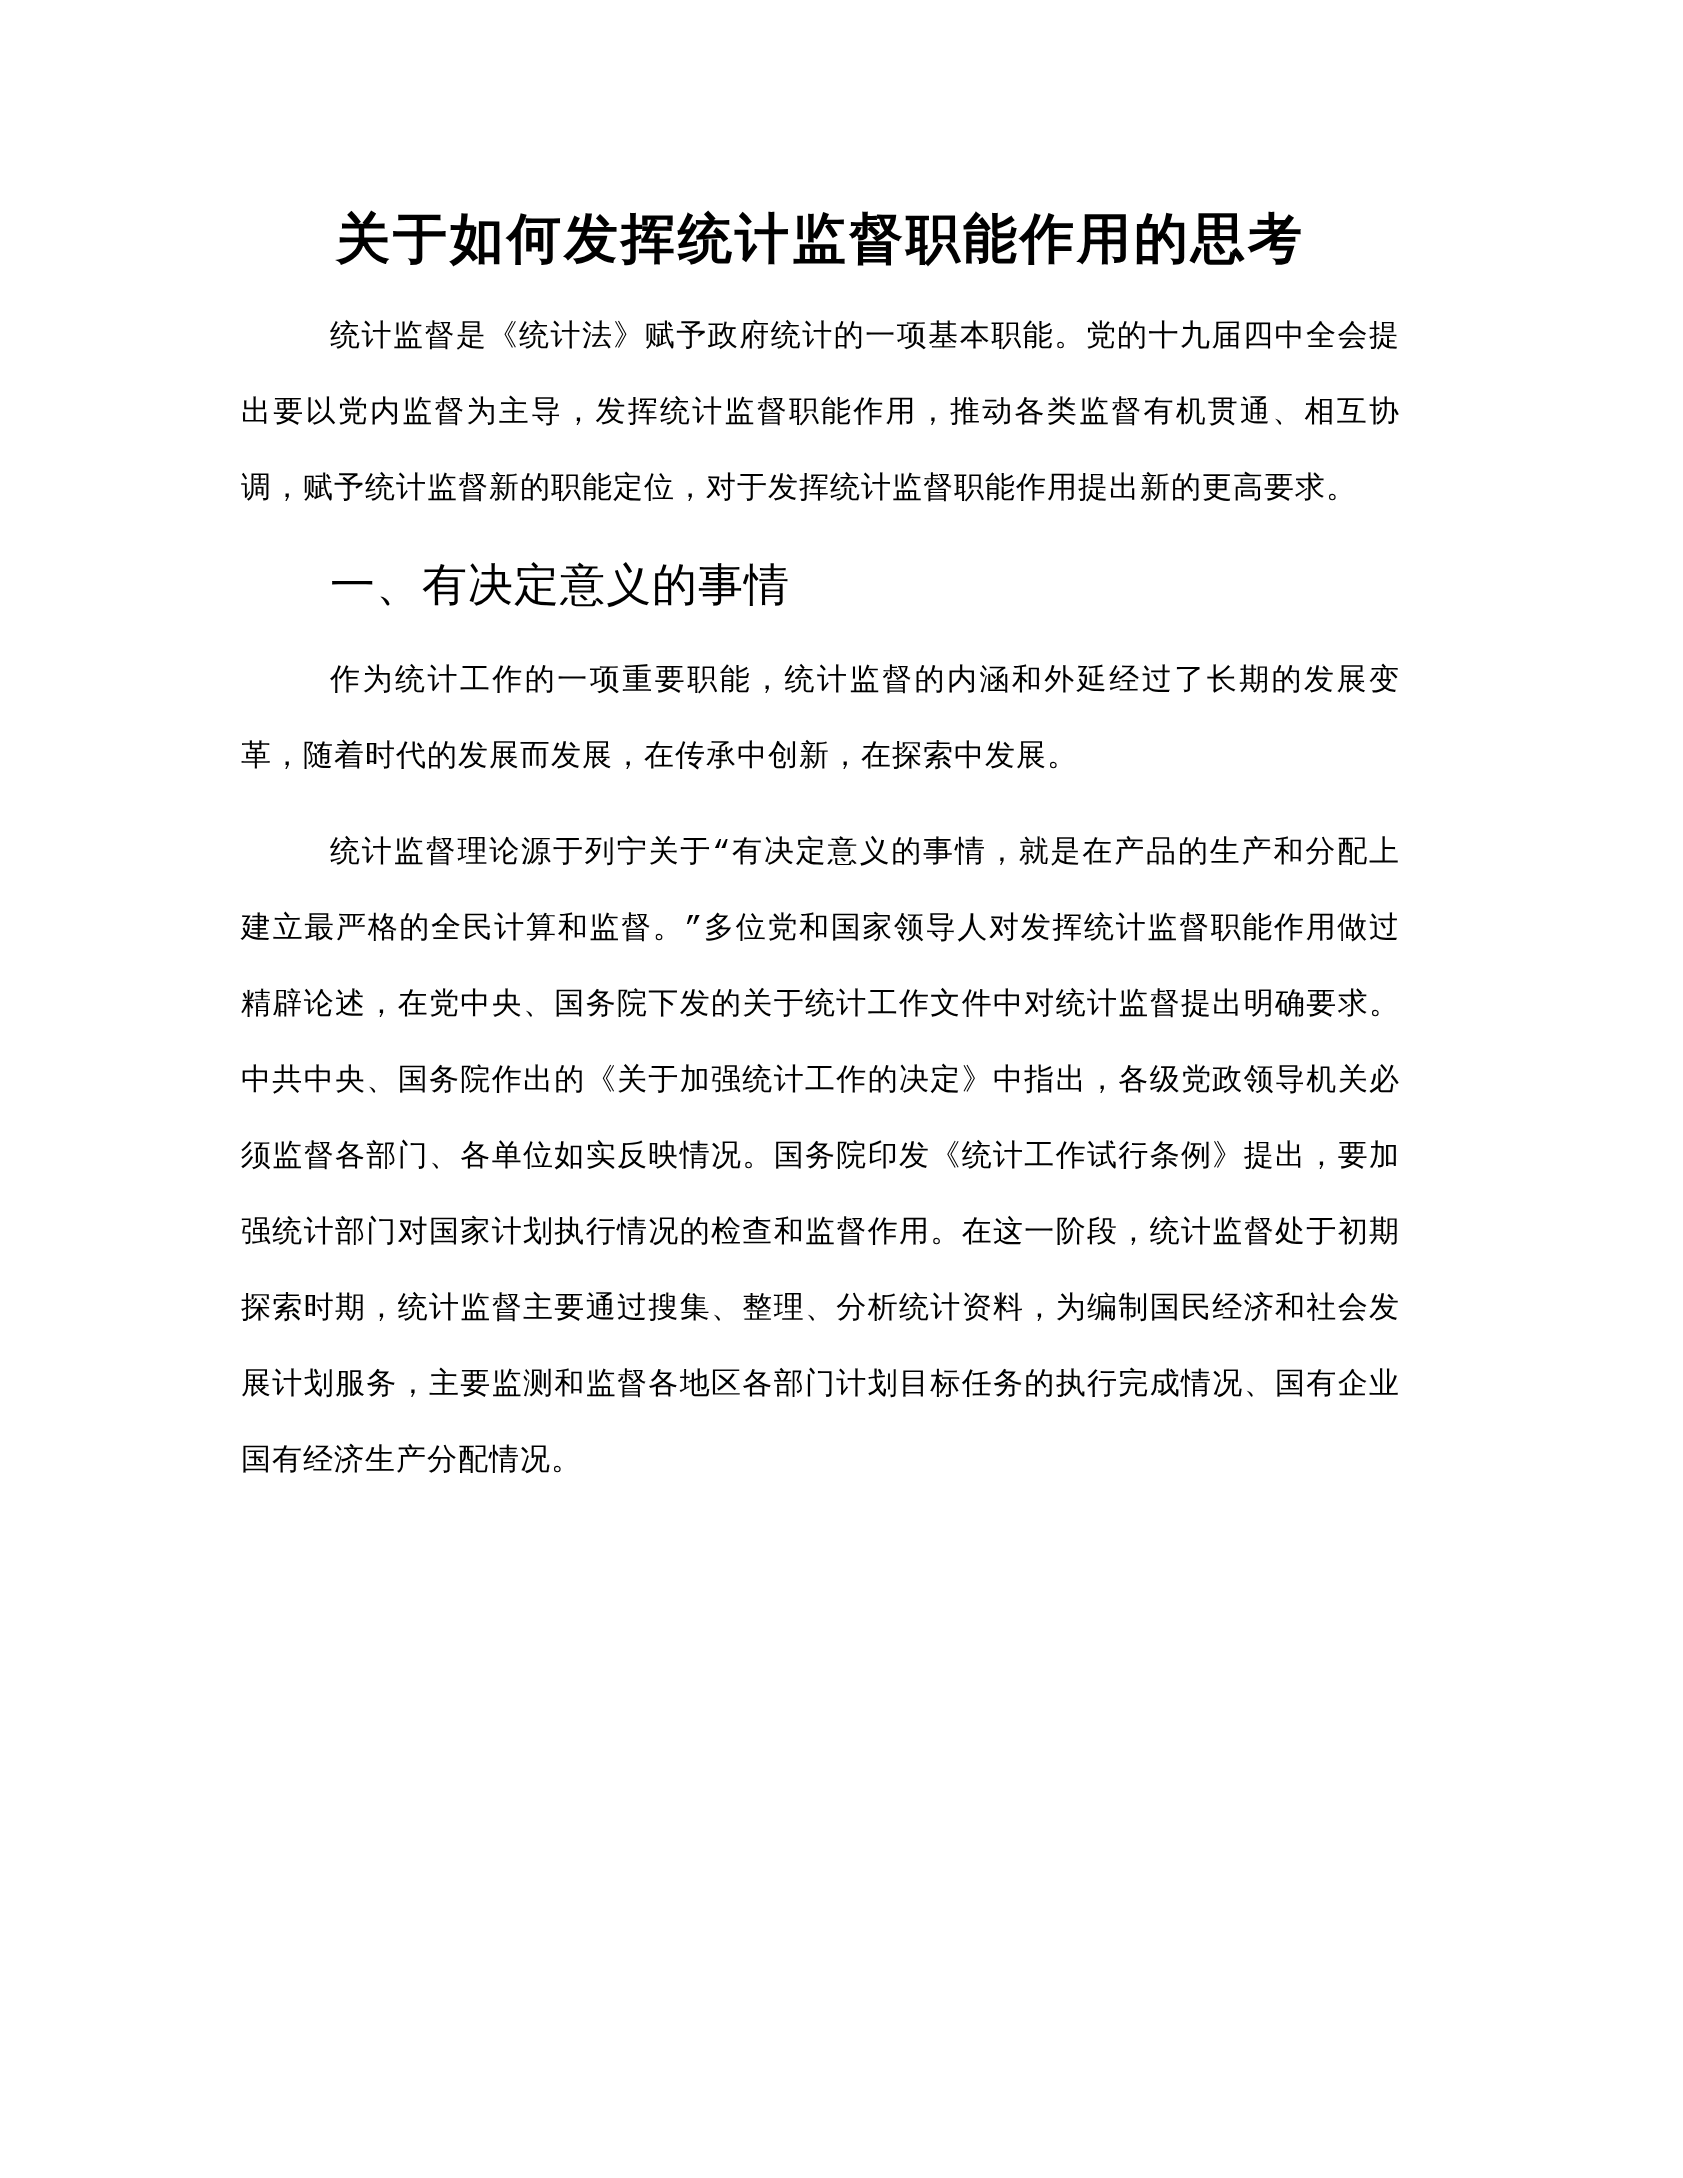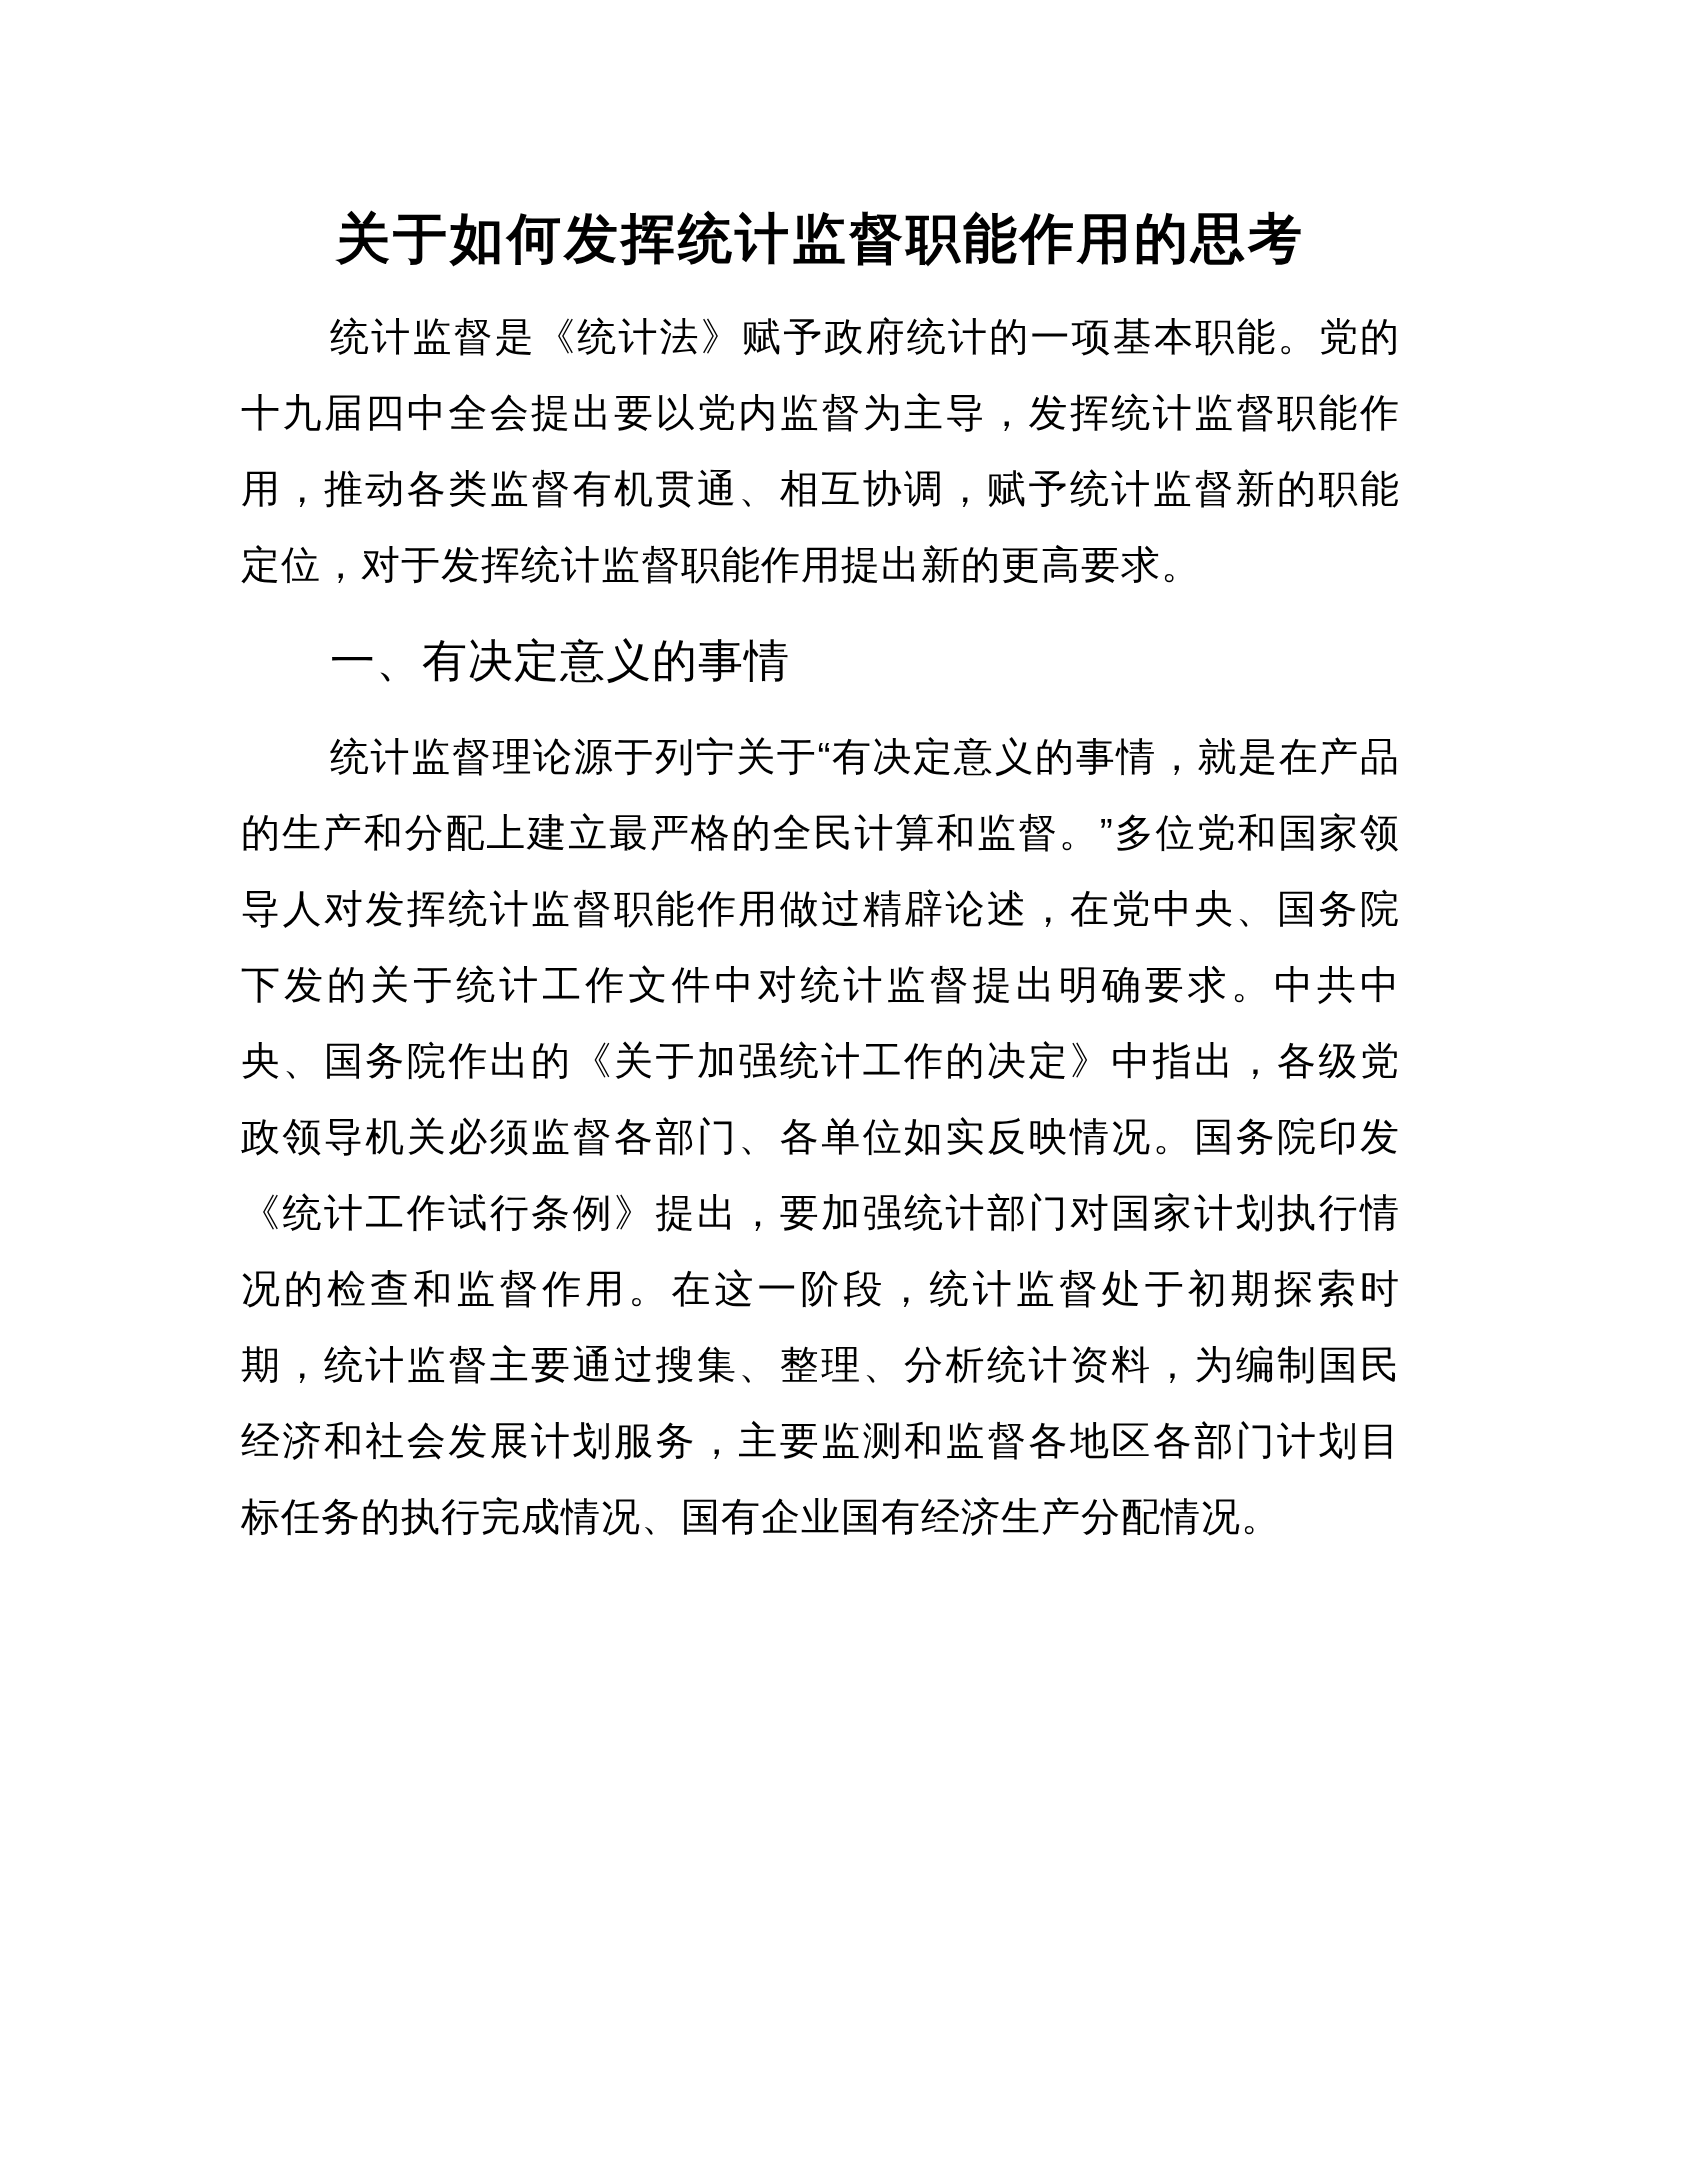--- a/index.html
+++ b/index.html
@@ -22,42 +22,44 @@
     margin: 13px 0 34px 0;
     font-size: 54px;
     line-height: 54px;
     font-weight: 600;
     text-align: center;
     letter-spacing: 3px;
     white-space: nowrap;
   }
   .para {
     margin: 0 0 20px 0;
-    font-size: 39px;
+    font-size: 30px;
     line-height: 76px;
     text-align: justify;
     text-justify: inter-character;
     text-indent: 89px;
     letter-spacing: 1px;
+    font-family: Liberation Mono, monospace;
   }
   .section-heading {
     margin: 0 0 20px 0;
     font-size: 45px;
     line-height: 76px;
     font-weight: normal;
     text-indent: 89px;
     letter-spacing: 1px;
   }
 </style>
 </head>
 <body>
 
 <div class="page">
   <h1 class="doc-title">关于如何发挥统计监督职能作用的思考</h1>
 
   <p class="para">统计监督是《统计法》赋予政府统计的一项基本职能。党的十九届四中全会提出要以党内监督为主导，发挥统计监督职能作用，推动各类监督有机贯通、相互协调，赋予统计监督新的职能定位，对于发挥统计监督职能作用提出新的更高要求。</p>
 
   <h2 class="section-heading">一、有决定意义的事情</h2>
 
+  <p class="para">作为统计工作的一项重要职能，统计监督的内涵和外延经过了长期的发展变革，随着时代的发展而发展，在传承中创新，在探索中发展。</p>
 
   <p class="para">统计监督理论源于列宁关于“有决定意义的事情，就是在产品的生产和分配上建立最严格的全民计算和监督。”多位党和国家领导人对发挥统计监督职能作用做过精辟论述，在党中央、国务院下发的关于统计工作文件中对统计监督提出明确要求。中共中央、国务院作出的《关于加强统计工作的决定》中指出，各级党政领导机关必须监督各部门、各单位如实反映情况。国务院印发《统计工作试行条例》提出，要加强统计部门对国家计划执行情况的检查和监督作用。在这一阶段，统计监督处于初期探索时期，统计监督主要通过搜集、整理、分析统计资料，为编制国民经济和社会发展计划服务，主要监测和监督各地区各部门计划目标任务的执行完成情况、国有企业国有经济生产分配情况。</p>
 </div>
 
 
 </body></html>

